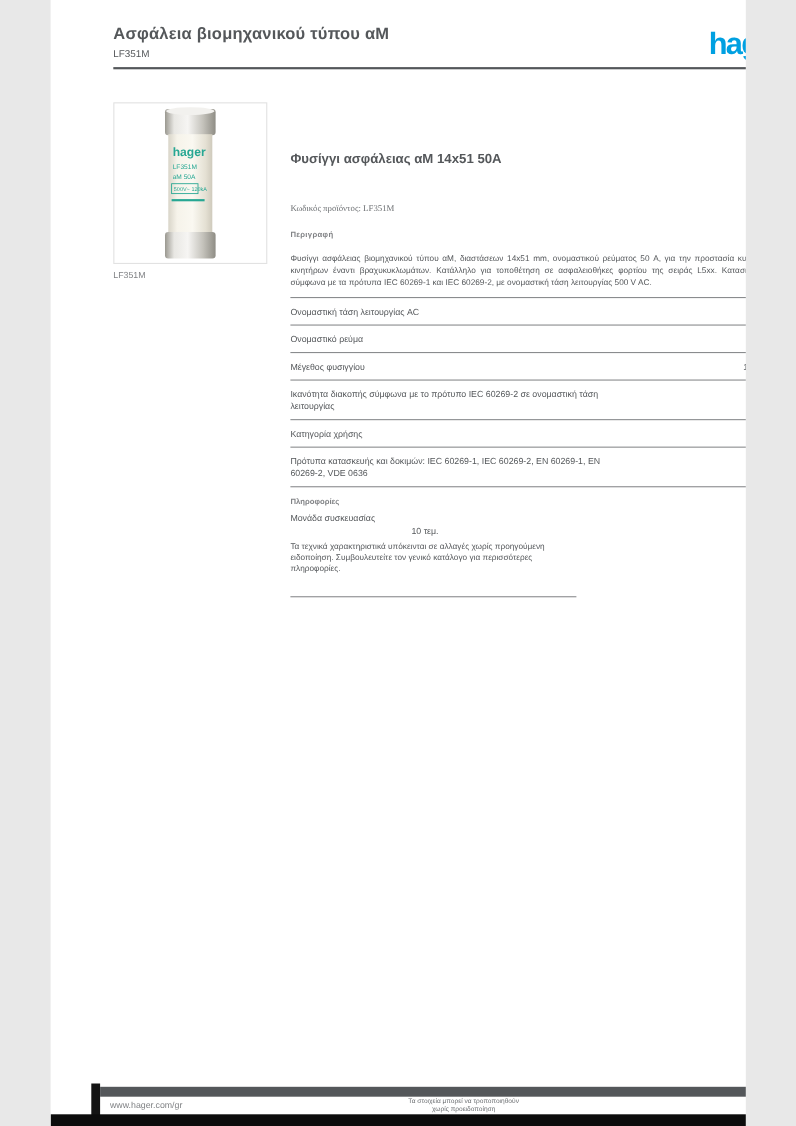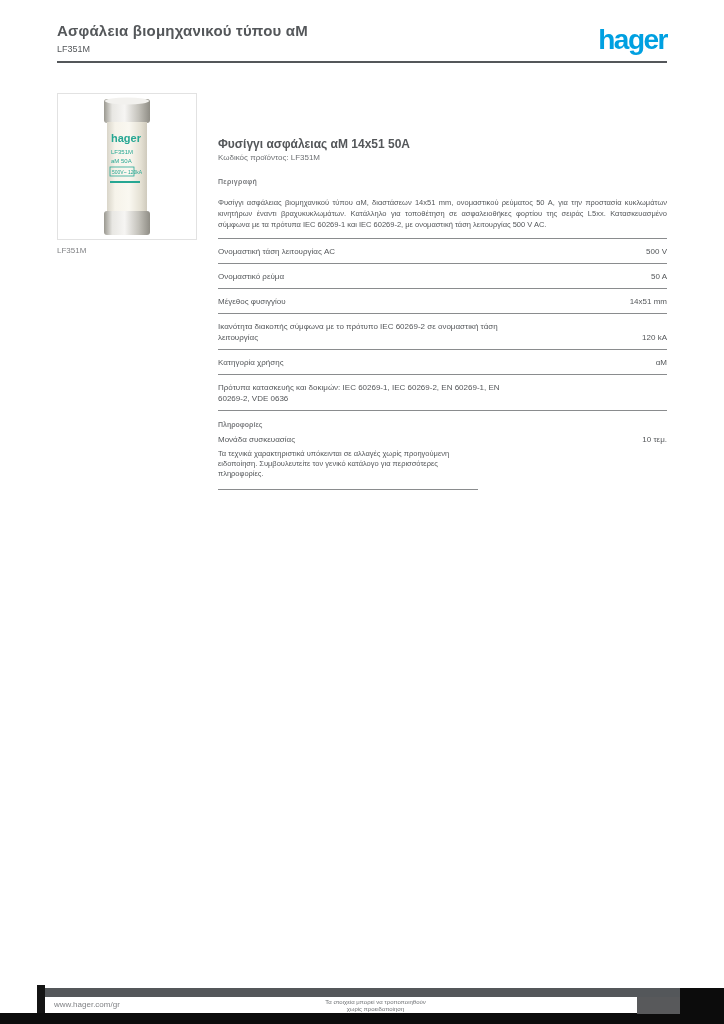--- a/index.html
+++ b/index.html
@@ -1,51 +1,51 @@
 <!DOCTYPE html>
 <html><head>
 <meta charset="utf-8">
 <style>
   * { margin:0; padding:0; box-sizing:border-box; }
   html,body { background:#e8e8e8; }
   body { font-family:"Liberation Sans", sans-serif; }
   #page {
-    position:relative; width:724px; height:1024px; background:#ffffff;
+    position:relative; width:632px; height:1024px; background:#ffffff;
     margin:0 auto; overflow:hidden; color:#54575a;
   }
 
   
   .hdr-title { position:absolute; left:57px; top:22px; font-size:15px; font-weight:bold; color:#54575a; letter-spacing:0.2px; }
   .hdr-ref   { position:absolute; left:57px; top:44px; font-size:9px;  color:#54575a; }
   .hdr-rule  { position:absolute; left:57px; top:61px; width:610px; height:2px; background:#54575a; }
   .logo      { position:absolute; left:592px; top:24px; width:75px; text-align:right;
                font-size:28px; font-weight:bold; color:#00a0e1; letter-spacing:-1.5px; }
 
   
   .img-box { position:absolute; left:57px; top:93px; width:140px; height:147px;
              background:#ffffff; border:1px solid #e2e2e2; display:flex; align-items:center; justify-content:center; }
   .img-caption { position:absolute; left:57px; top:246px; font-size:8px; color:#808285; }
 
   
   .col { position:absolute; left:218px; top:93px; width:449px; }
   .p-title { font-size:12px; font-weight:bold; color:#54575a;margin-top:44px; }
-  .p-ref   { margin-top:2px; font-size:8px; color:#6d7073; }
+  .p-ref   { margin-top:34px; font-size:8px; color:#6d7073;font-family:Liberation Serif, serif; }
   .sec-cap { margin-top:16px; font-size:7px; font-weight:bold; color:#808285; letter-spacing:0.3px; }
   .desc    { margin-top:12px; font-size:7.5px; line-height:11px; color:#54575a; text-align:justify; }
 
   .spec-table { margin-top:8px; border-top:1px solid #8a8c8e; }
   .spec-row  { display:flex; justify-content:space-between; align-items:flex-end;
                padding:7px 0 6px 0; border-bottom:1px solid #8a8c8e; }
   .spec-label { font-size:8px; line-height:11px; color:#54575a; width:68%; }
   .spec-value { font-size:8px; line-height:11px; color:#54575a; text-align:right; max-width:30%; }
 
   .extra-cap { margin-top:10px; font-size:7px; font-weight:bold; color:#808285; }
-  .extra-row { display:flex; justify-content:space-between; margin-top:6px; }
+  .extra-row { display:flex; margin-top:6px;flex-direction:column; }
   .extra-note { margin-top:4px; font-size:7.5px; line-height:10px; color:#54575a; width:58%;
-                padding-bottom:10px; border-bottom:1px solid #8a8c8e; }
+                padding-bottom:20px; border-bottom:1px solid #8a8c8e; }
   .extra-wrap { border-bottom:0; }
 
   
   .ft-vbar   { position:absolute; left:37px;  top:985px;  width:8px;   height:39px; background:#141414; }
   .ft-bar    { position:absolute; left:45px;  top:988px;  width:635px; height:9px;  background:#54575a; }
   .ft-rblack { position:absolute; left:680px; top:988px;  width:44px;  height:36px; background:#0c0c0c; }
   .ft-bottom { position:absolute; left:0px;   top:1013px; width:724px; height:11px; background:#0c0c0c; }
   .ft-url    { position:absolute; left:50px;  top:998px;  background:#ffffff; padding:2px 8px 3px 4px;
                font-size:8px; color:#808285; text-decoration:none; }
   .ft-note   { position:absolute; left:288px; top:999px;  width:175px; text-align:center;

